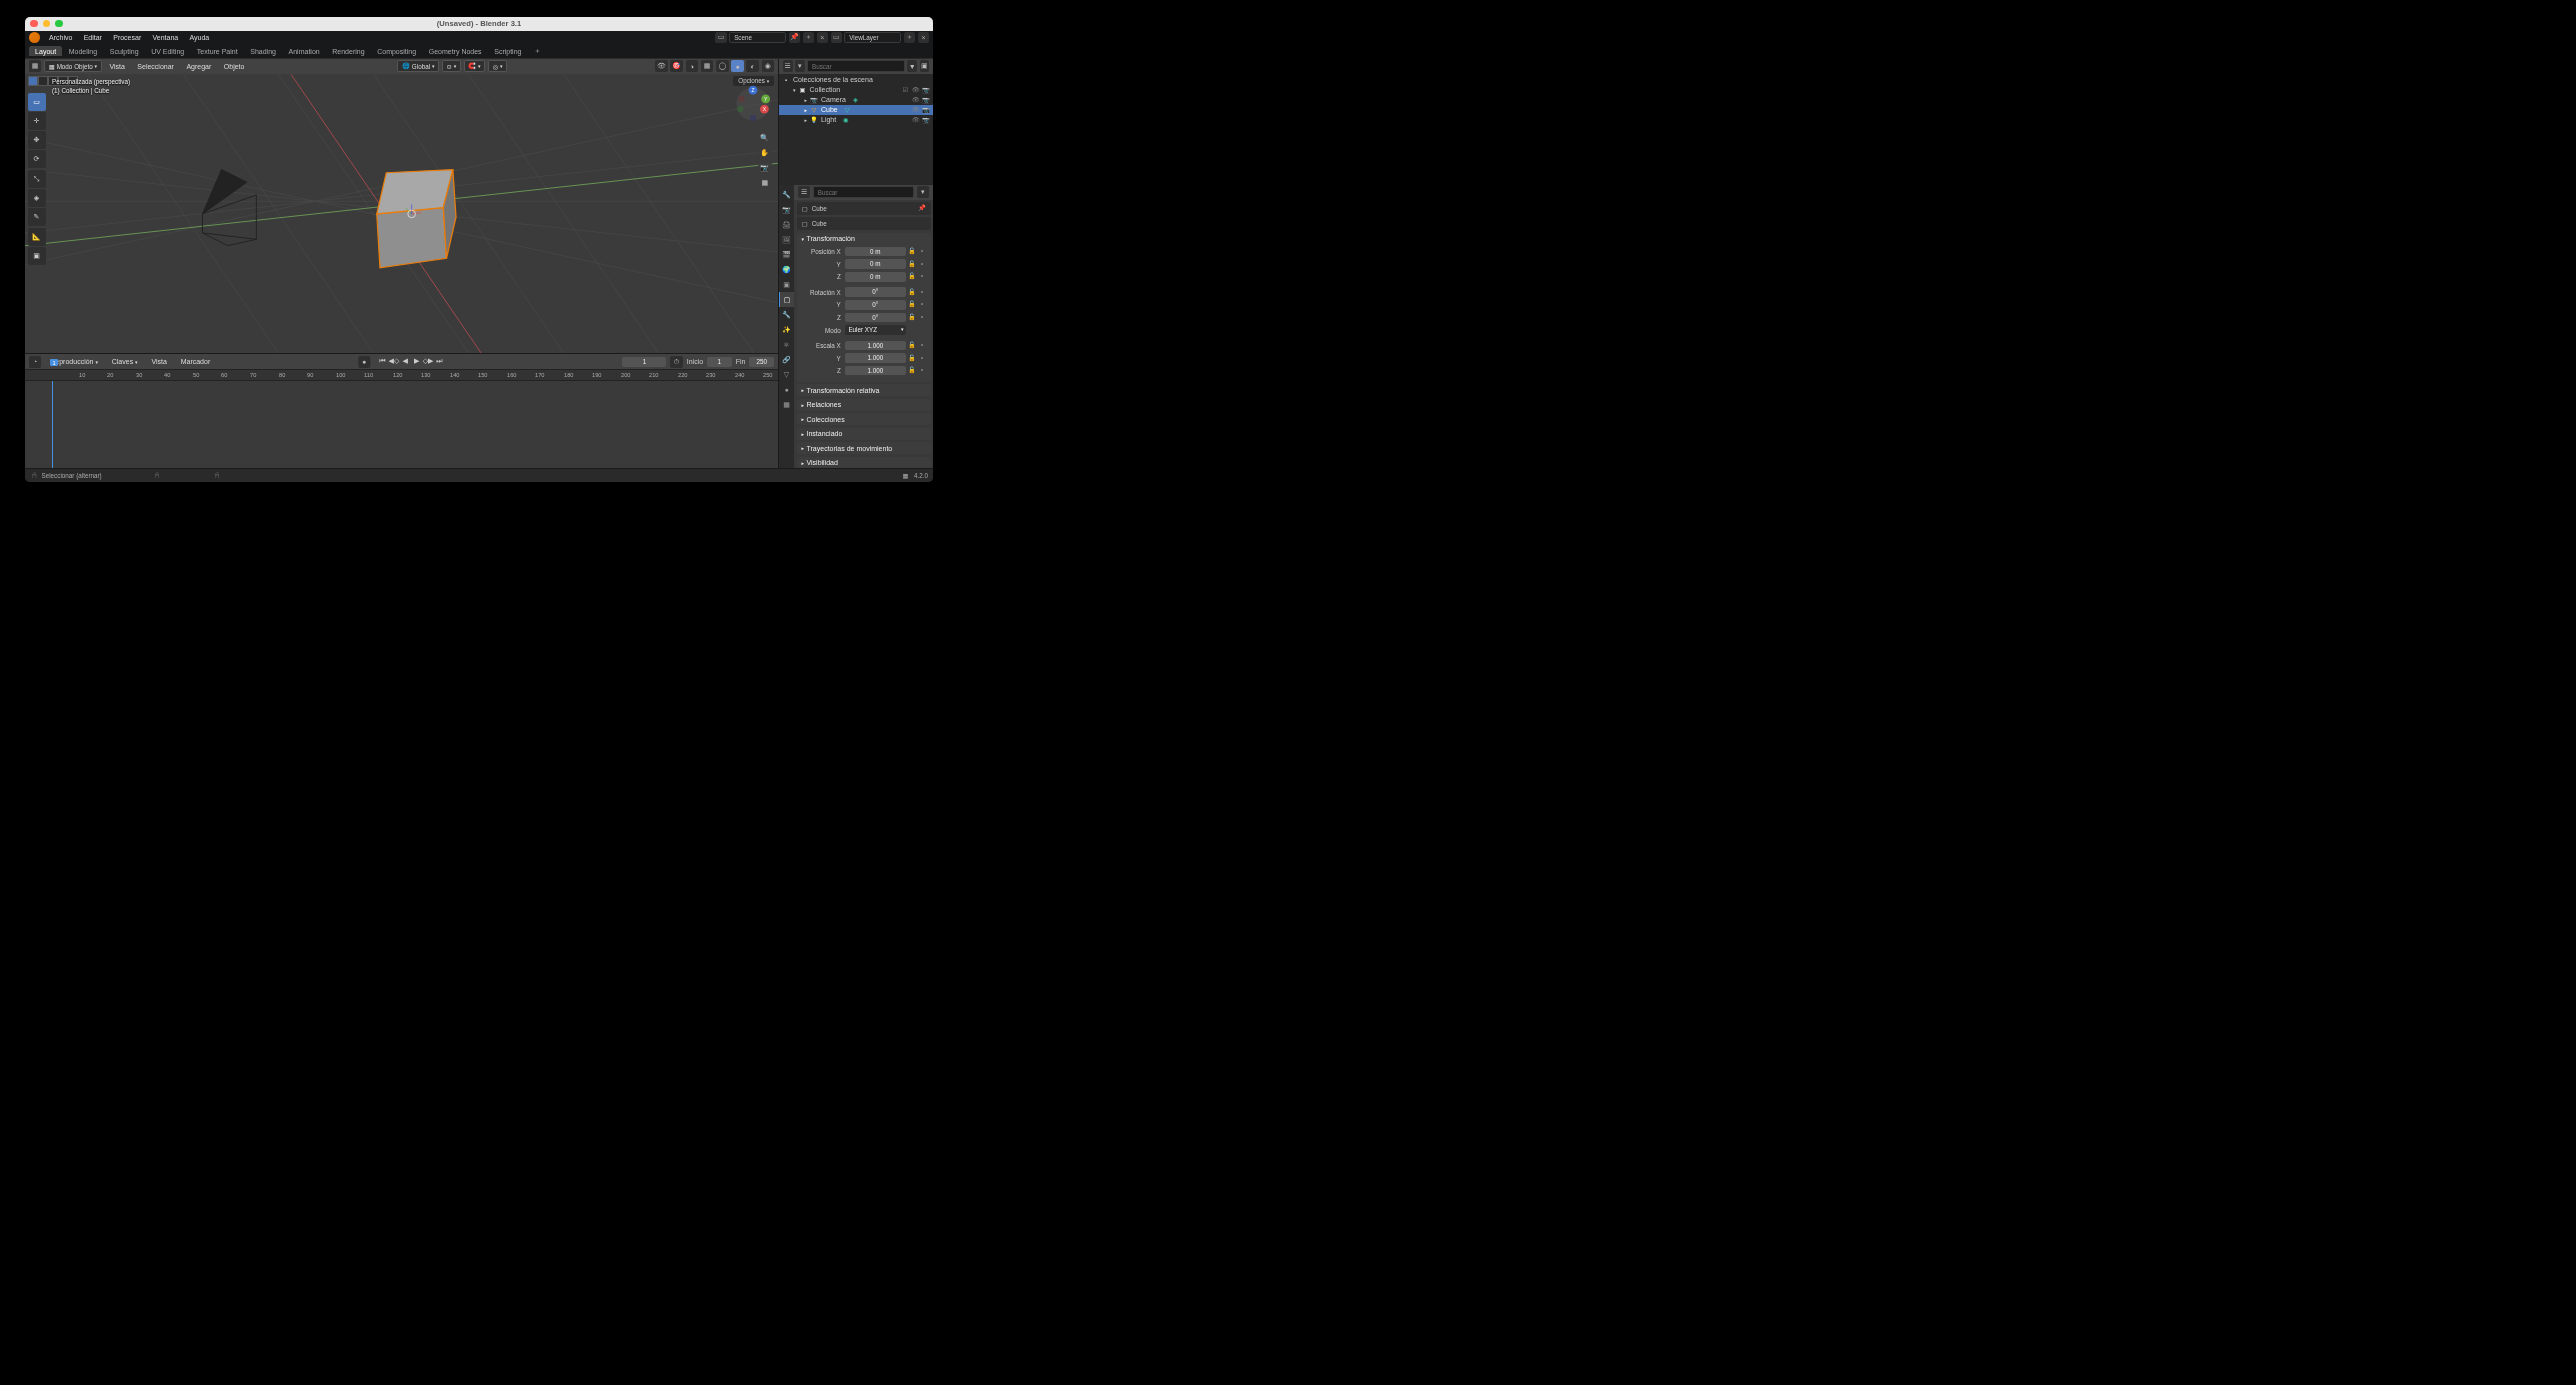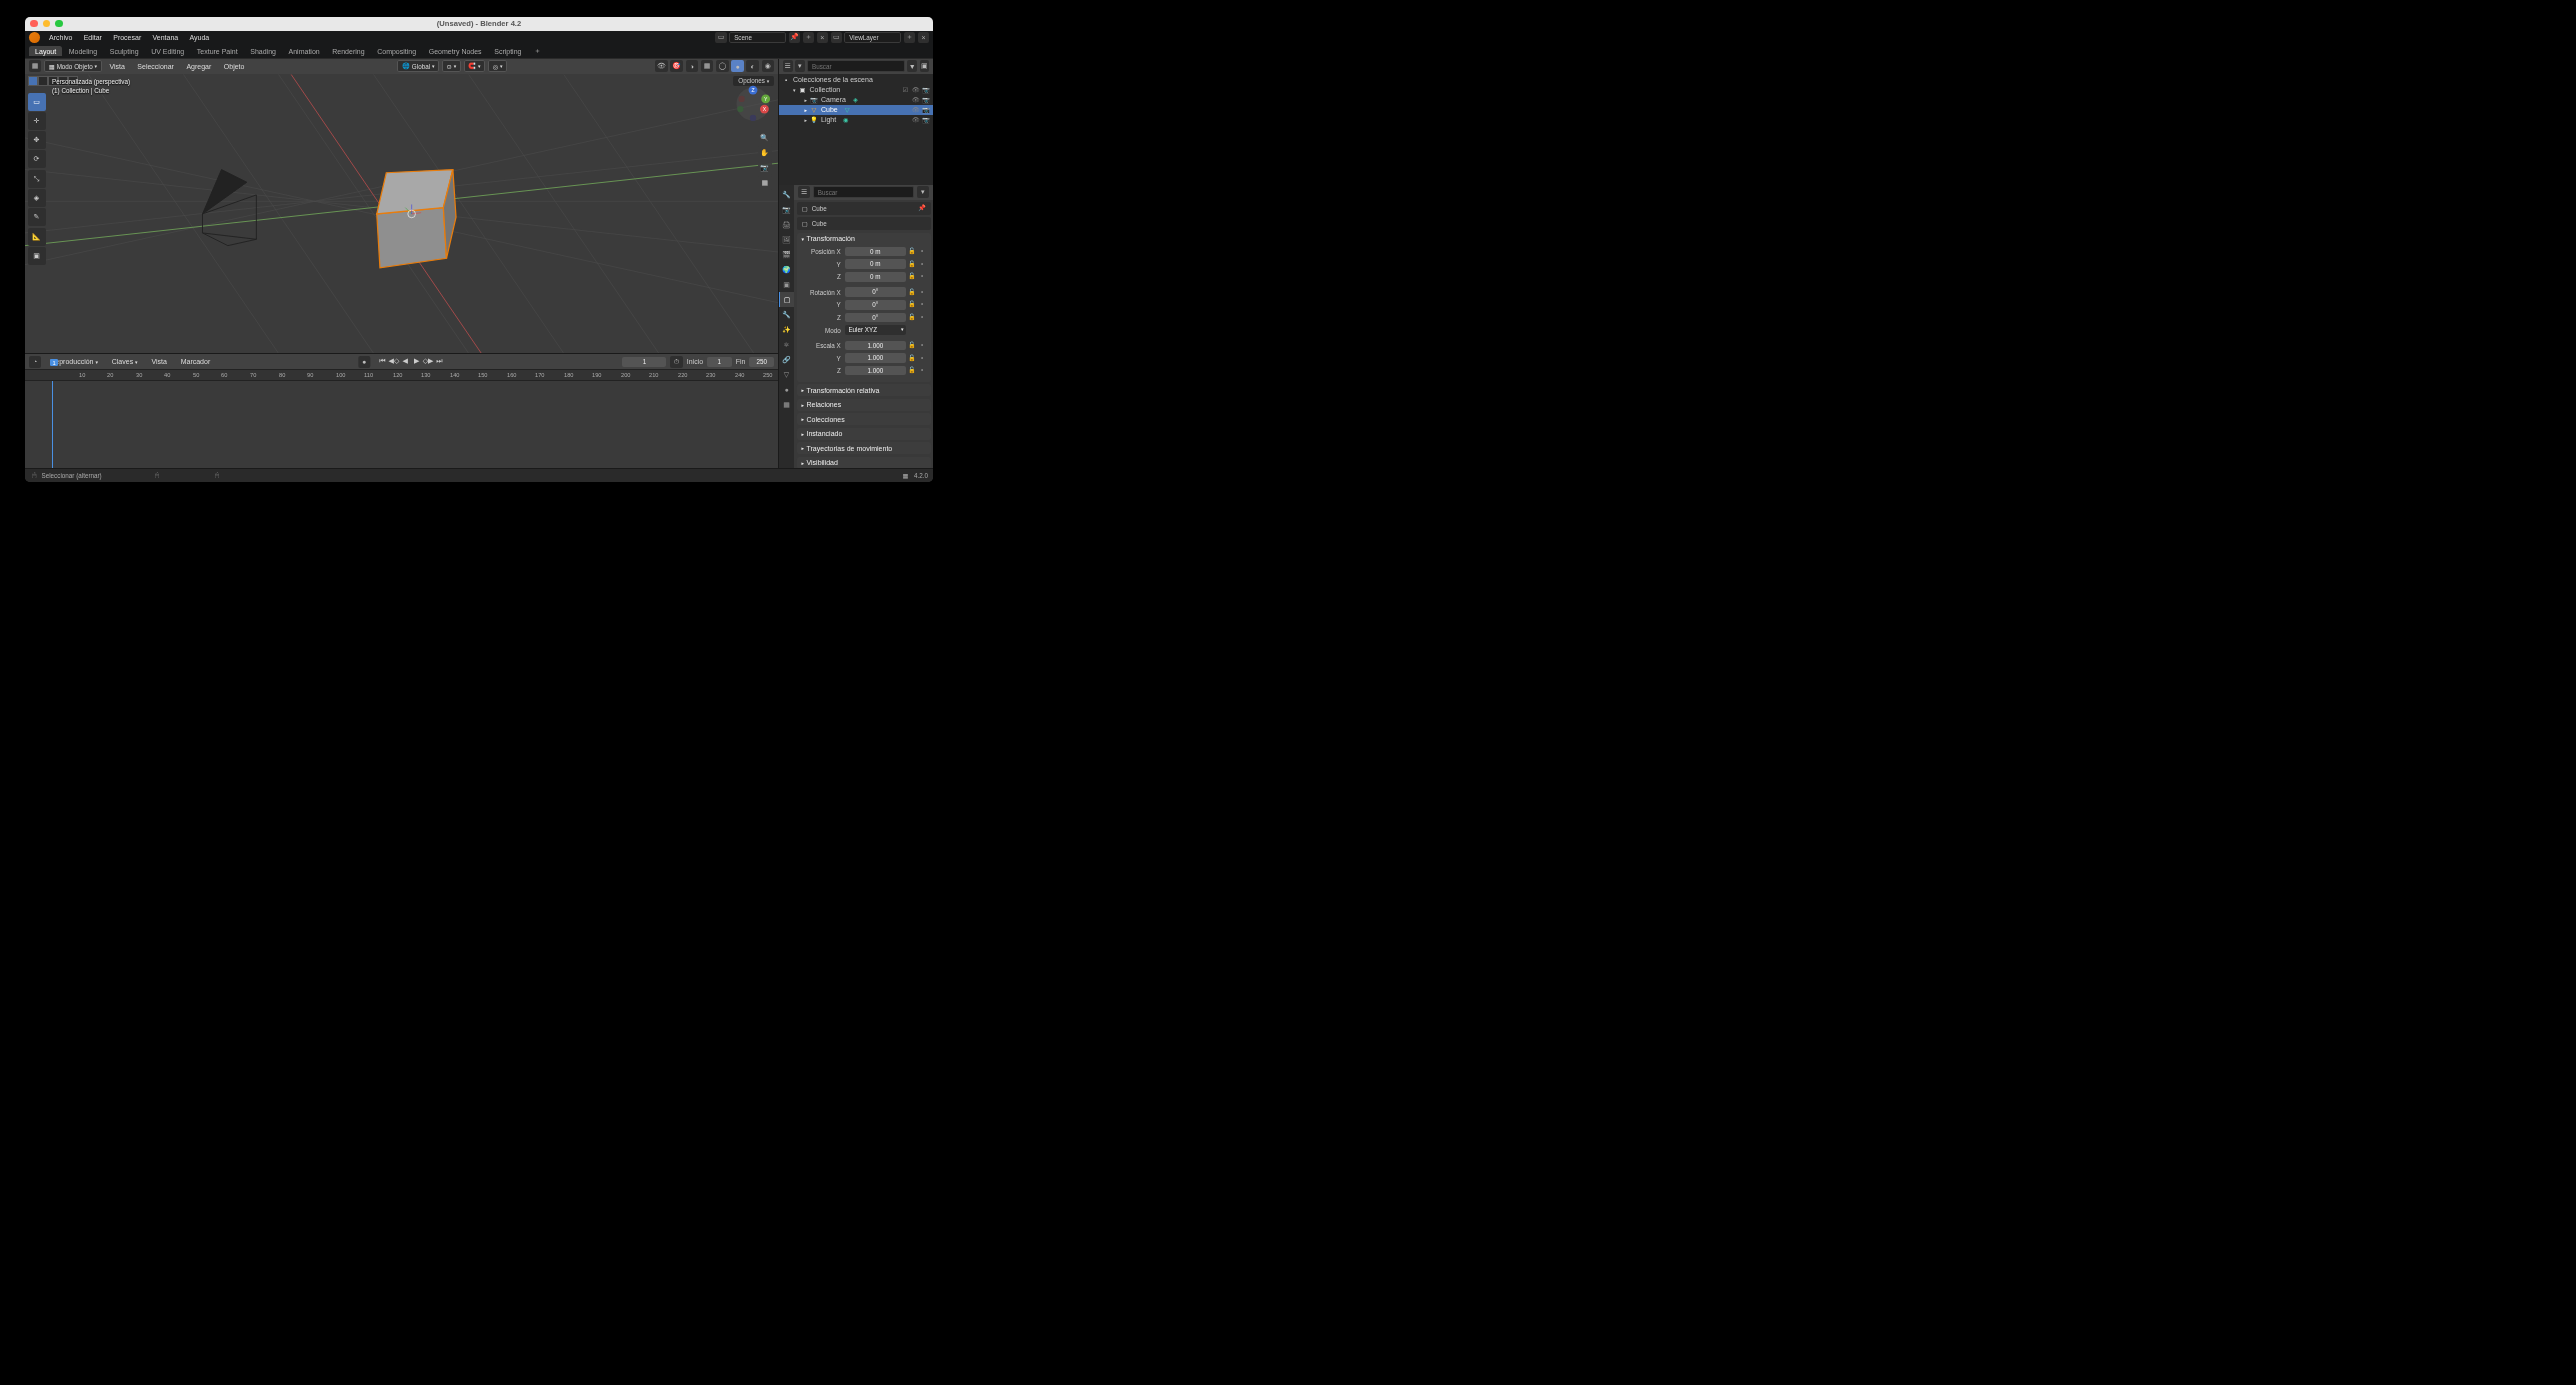--- a/index.html
+++ b/index.html
@@ -84,21 +84,21 @@
 <body>
 
 <div class="window">
 
   <div class="titlebar">
     <div class="traffic-lights">
       <div class="tl red"></div>
       <div class="tl yellow"></div>
       <div class="tl green"></div>
     </div>
-    <div class="titlebar-title">(Unsaved) - Blender 4.2</div>
+    <div class="titlebar-title">(Unsaved) - Blender 3.1</div>
   </div>
 
   <div class="topbar">
     <div class="topbar-left">
       <div class="blender-logo"></div>
       <div class="menu-item">Archivo</div>
       <div class="menu-item">Editar</div>
       <div class="menu-item">Procesar</div>
       <div class="menu-item">Ventana</div>
       <div class="menu-item">Ayuda</div>

